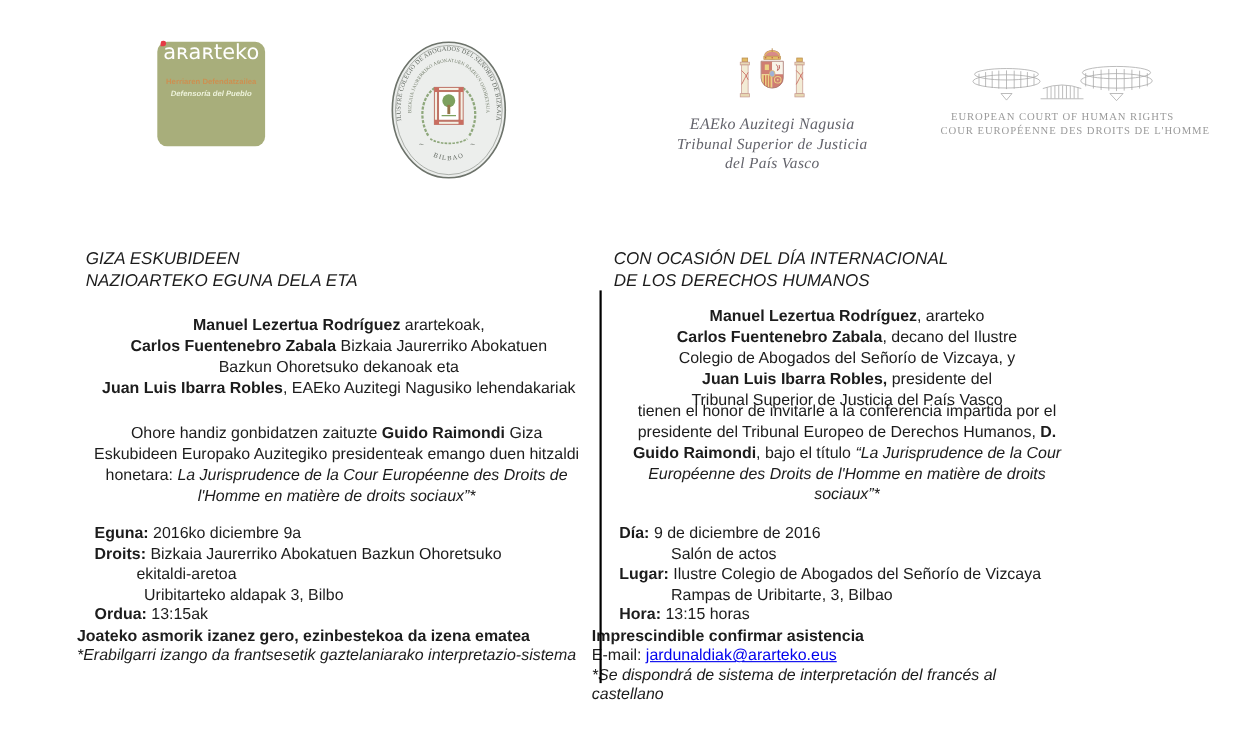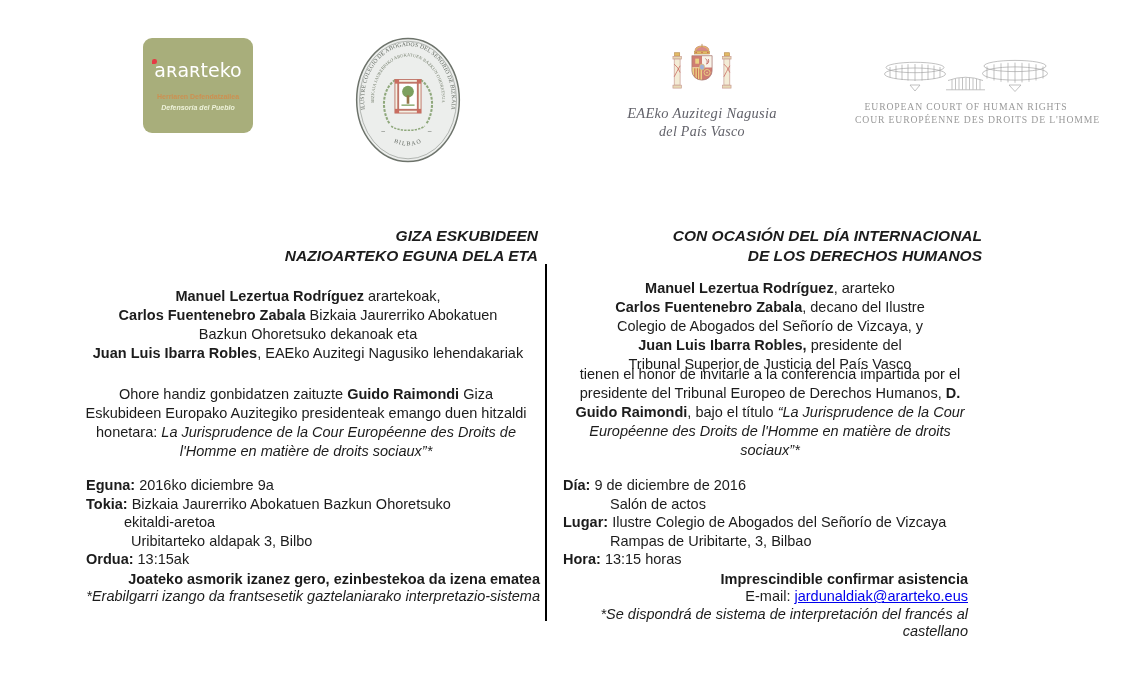--- a/index.html
+++ b/index.html
@@ -9,21 +9,21 @@
   }
   *{margin:0;padding:0;box-sizing:border-box}
   html,body{width:1122px;height:673px}
   body{background:var(--page-bg);font-family:"Liberation Sans","DejaVu Sans",sans-serif;color:var(--text);position:relative;overflow:hidden}
   .abs{position:absolute}
   .b{font-weight:bold}
   .i{font-style:italic}
   a.email-link{color:var(--link);text-decoration:underline;cursor:pointer}
 
   
-  .ararteko{left:143px;top:38px;width:110px;height:95px;background:var(--ararteko-green);border-radius:9px;text-align:center;padding-top:22px}
+  .ararteko{left:143px;top:38px;width:98px;height:95px;background:var(--ararteko-green);border-radius:9px;text-align:center;}
   .ararteko .wordmark-wrap{position:relative;display:inline-block;line-height:20px}
   .ararteko .wordmark{font-family:"DejaVu Sans",sans-serif;font-size:19px;color:#ffffff;letter-spacing:0px}
   .ararteko .accent{position:absolute;left:-2px;top:-1px;width:4.5px;height:4.5px;border-radius:50% 50% 50% 0;background:var(--ararteko-red)}
   .ararteko .sub1{margin-top:11px;font-size:7px;font-weight:bold;color:var(--ararteko-sub1)}
   .ararteko .sub2{margin-top:4px;font-size:7px;font-weight:bold;font-style:italic;color:var(--ararteko-sub2)}
 
   
   .seal{left:352px;top:31px}
 
   
@@ -31,24 +31,24 @@
   .tsj svg{display:block;margin:0 auto 6px auto}
   .tsj .script-line{font-family:"Liberation Serif","DejaVu Serif",serif;font-style:italic;color:var(--script-ink);font-size:14.5px;line-height:18.5px;letter-spacing:.3px}
   .tsj .script-line.small{font-size:14px}
 
   
   .echr{left:855px;top:58px;width:222px;text-align:center}
   .echr svg{display:block;margin:0 auto 3px auto}
   .echr .echr-line{font-family:"Liberation Serif","DejaVu Serif",serif;font-size:9.7px;line-height:12.5px;letter-spacing:.85px;color:var(--echr-ink);white-space:nowrap}
 
   
-  .heading{font-weight:bold;font-style:italic;font-size:15.5px;line-height:19.5px;text-align:right}
+  .heading{font-weight:normal;font-style:italic;font-size:15.5px;line-height:19.5px;text-align:left}
   .names,.invite{font-size:14.5px;line-height:19px;text-align:center}
   .details{font-size:14.5px;line-height:18.6px;text-align:left}
-  .footer{font-size:14.5px;line-height:17.4px;text-align:right}
+  .footer{font-size:14.5px;line-height:17.4px;text-align:left}
   .divider{left:545px;top:264px;width:1.5px;height:357px;background:var(--divider)}
 
   .l-heading{left:78px;top:226px;width:460px}
   .r-heading{left:558px;top:226px;width:424px}
   .l-names{left:78px;top:287px;width:460px}
   .r-names{left:558px;top:279px;width:424px}
   .l-invite{left:80px;top:385px;width:452px}
   .r-invite{left:560px;top:365px;width:420px}
   .l-details{left:86px;top:476px;width:440px}
   .r-details{left:563px;top:476px;width:430px}
@@ -144,20 +144,21 @@
         <path d="M 42,19.5 q 3.5,2 1.5,6.5 q 3.5,-1.5 2,-6" stroke="#b3514d" stroke-width="0.9" fill="none"></path>
         <path d="M 29.5,31 v 13 M 32.5,31 v 13 M 35.5,31 v 13" stroke="#c4574f" stroke-width="1.1"></path>
         <circle cx="44" cy="36" r="3.6" fill="none" stroke="#ecd084" stroke-width="1.1"></circle>
         <circle cx="44" cy="36" r="1" fill="#ecd084"></circle>
       </g>
       <path d="M 26,16 h 24 v 18 a 12,11 0 0 1 -24,0 z" fill="none" stroke="#a8766e" stroke-width="0.9"></path>
       <ellipse cx="38" cy="29.5" rx="3" ry="3.6" fill="#9fb0d6" stroke="#e2bb66" stroke-width="0.8"></ellipse>
     </g>
   </svg>
   <div class="script-line">EAEko Auzitegi Nagusia</div>
+  <div class="script-line small">Tribunal Superior de Justicia</div>
   <div class="script-line small">del País Vasco</div>
 </div>
 
 <div class="abs echr">
   <svg width="168" height="40" viewBox="0 0 168 40">
     <g stroke="#a8a8a8" fill="none" stroke-width="0.7">
       <ellipse cx="33" cy="9.5" rx="29" ry="5.2"></ellipse>
       <ellipse cx="33" cy="16" rx="30.5" ry="6"></ellipse>
       <path d="M8,9 V19.5 M14,7.5 V21 M20,6.7 V22 M26,6.2 V22.6 M33,6 V23 M40,6.2 V22.6 M46,6.7 V22 M52,7.5 V21 M58,9 V19.5"></path>
       <path d="M28,27 h 10 l -5,6 z"></path>
@@ -195,21 +196,21 @@
     <div><span>Colegio de Abogados del Señorío de Vizcaya, y</span></div>
     <div><span class="b">Juan Luis Ibarra Robles,</span><span> presidente del</span></div>
     <div><span>Tribunal Superior de Justicia del País Vasco</span></div>
   </div>
 
 <div class="abs invite l-invite"><span>Ohore handiz gonbidatzen zaituzte </span><span class="b">Guido Raimondi</span><span> Giza Eskubideen Europako Auzitegiko presidenteak emango duen hitzaldi honetara: </span><span class="i">La Jurisprudence de la Cour Européenne des Droits de l'Homme en matière de droits sociaux”*</span></div>
 <div class="abs invite r-invite"><span>tienen el honor de invitarle a la conferencia impartida por el presidente del Tribunal Europeo de Derechos Humanos, </span><span class="b">D. Guido Raimondi</span><span>, bajo el título </span><span class="i">“La Jurisprudence de la Cour Européenne des Droits de l'Homme en matière de droits sociaux”*</span></div>
 
 <div class="abs details l-details">
     <div><span class="b">Eguna:</span><span>  2016ko diciembre 9a</span></div>
-    <div><span class="b">Tokia:</span><span>  Bizkaia Jaurerriko Abokatuen Bazkun Ohoretsuko</span></div>
+    <div><span class="b">Droits:</span><span>  Bizkaia Jaurerriko Abokatuen Bazkun Ohoretsuko</span></div>
     <div style="padding-left: 38px;"><span>ekitaldi-aretoa</span></div>
     <div style="padding-left: 45px;"><span>Uribitarteko aldapak 3, Bilbo</span></div>
     <div><span class="b">Ordua:</span><span> 13:15ak</span></div>
   </div>
 <div class="abs details r-details">
     <div><span class="b">Día:</span><span>   9 de diciembre de 2016</span></div>
     <div style="padding-left: 47px;"><span>Salón de actos</span></div>
     <div><span class="b">Lugar:</span><span> Ilustre Colegio de Abogados del Señorío de Vizcaya</span></div>
     <div style="padding-left: 47px;"><span>Rampas de Uribitarte, 3, Bilbao</span></div>
     <div><span class="b">Hora:</span><span>  13:15 horas</span></div>

